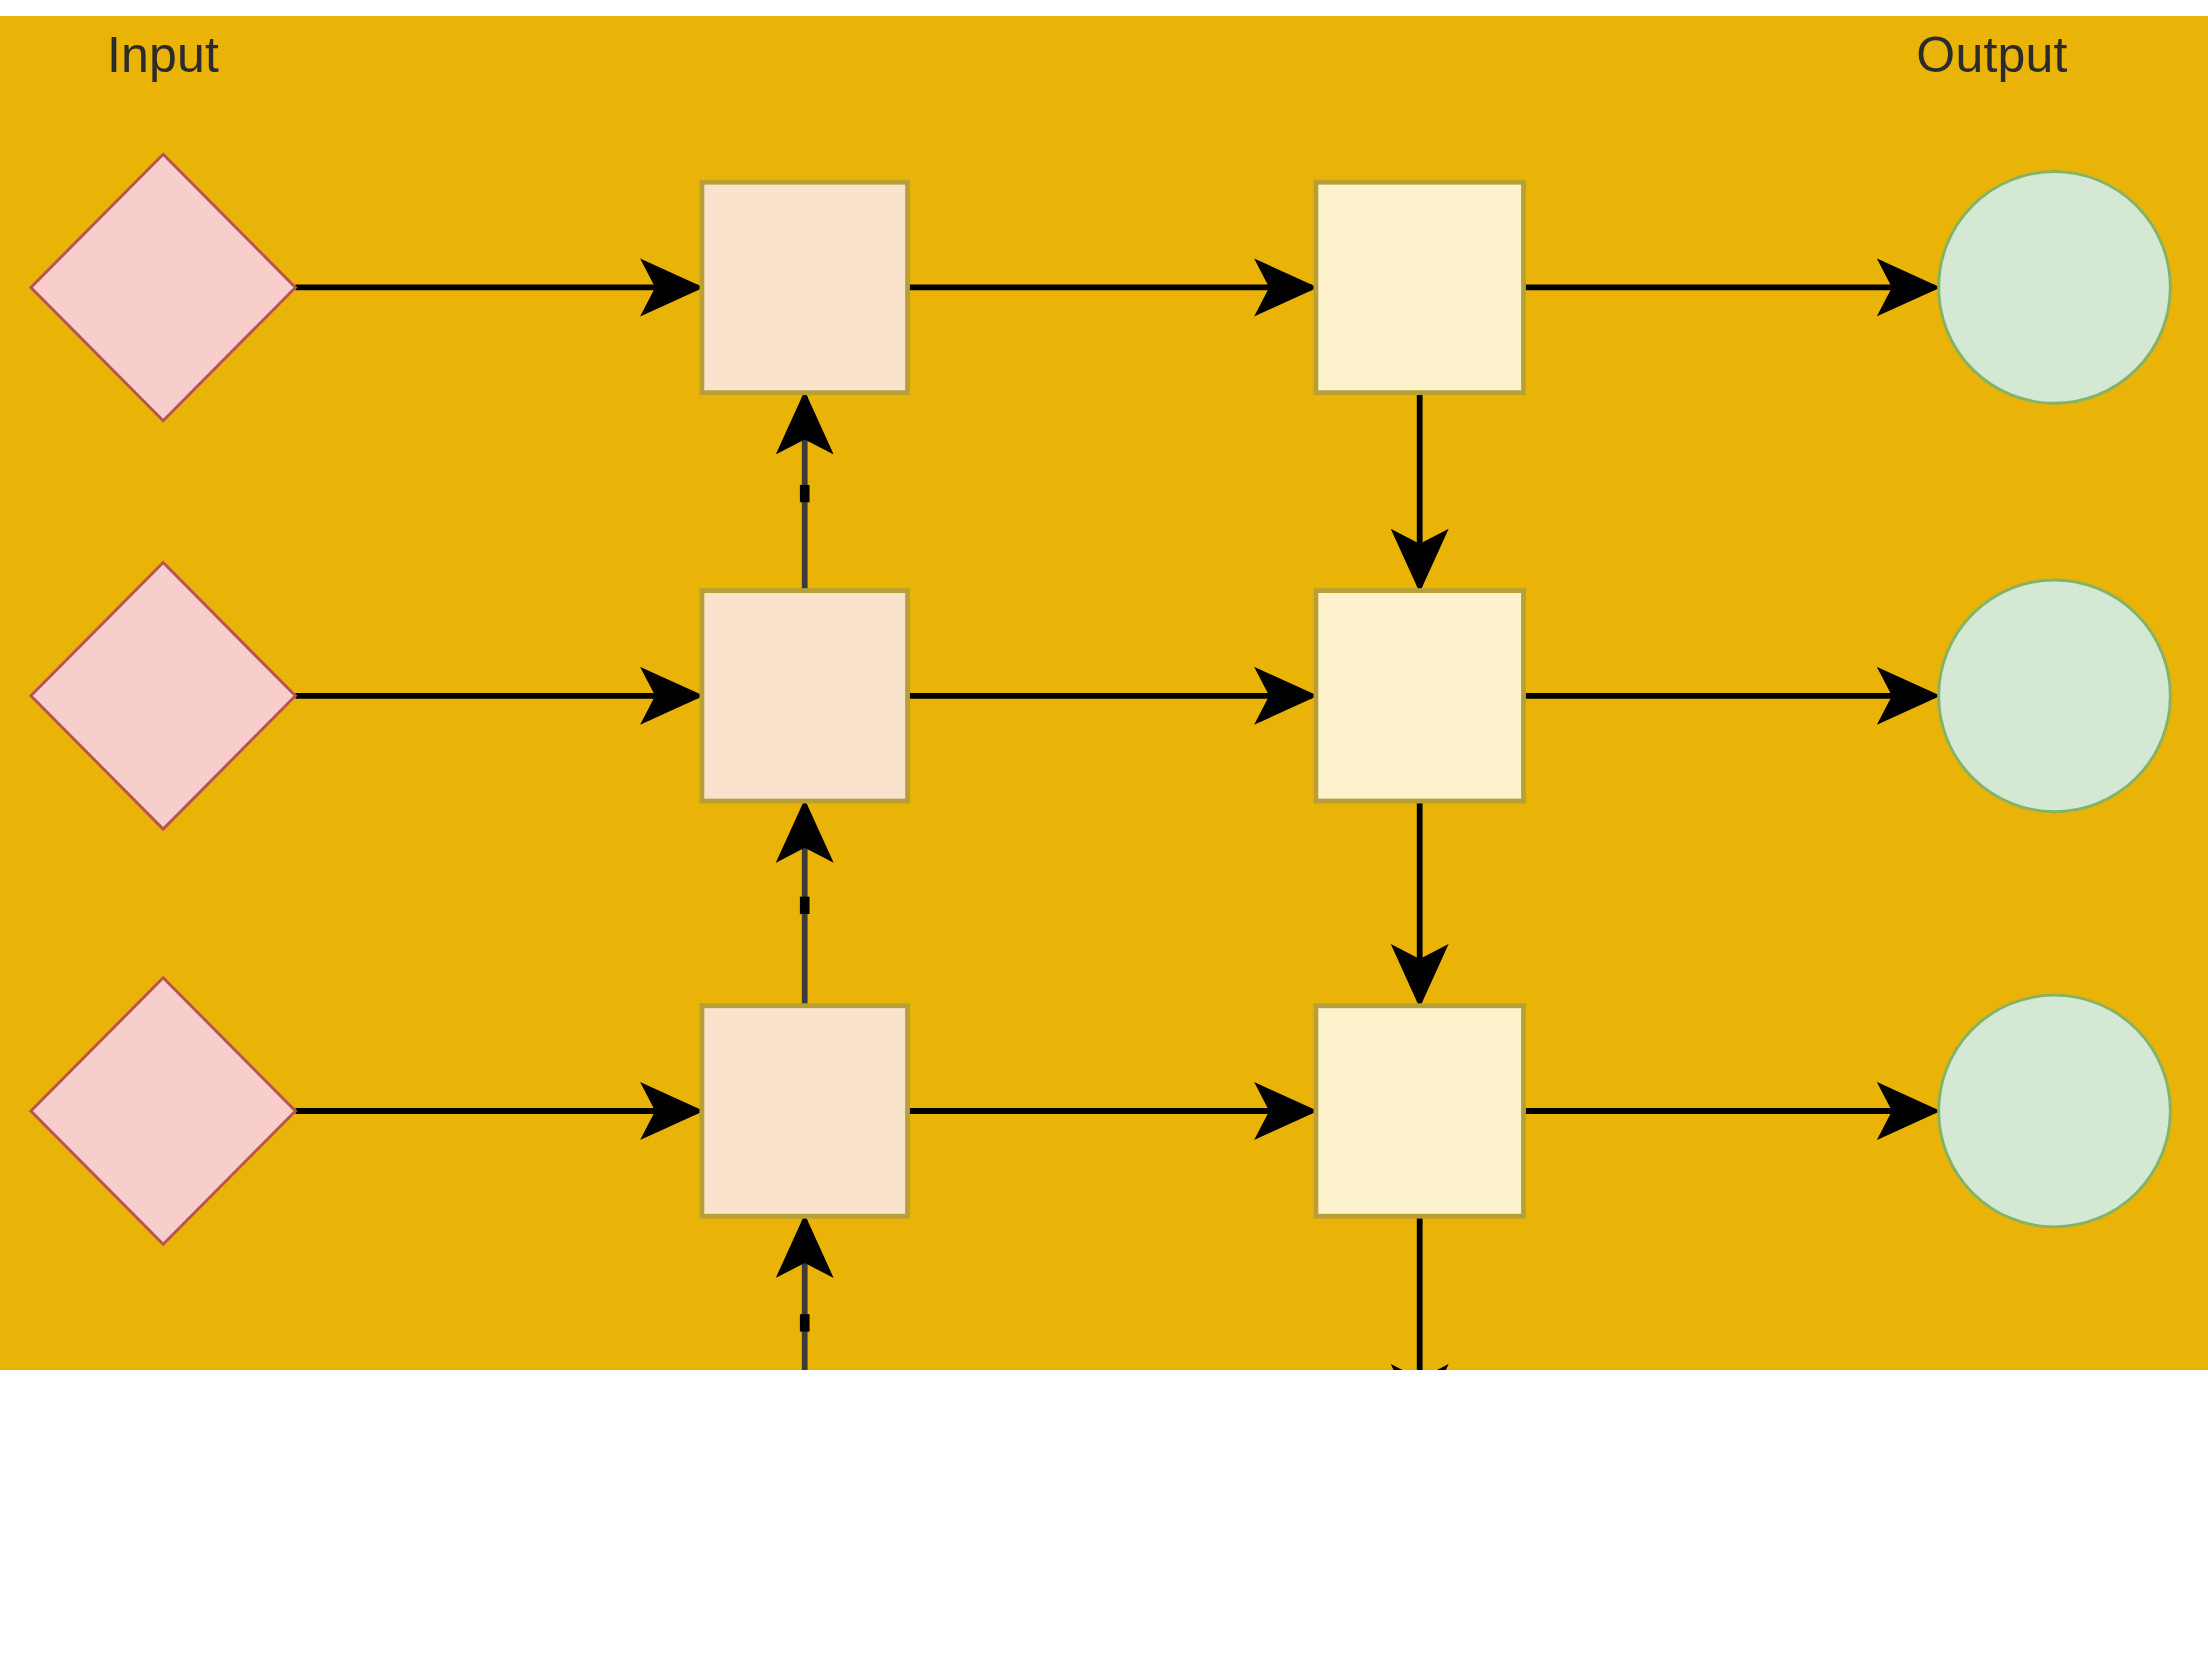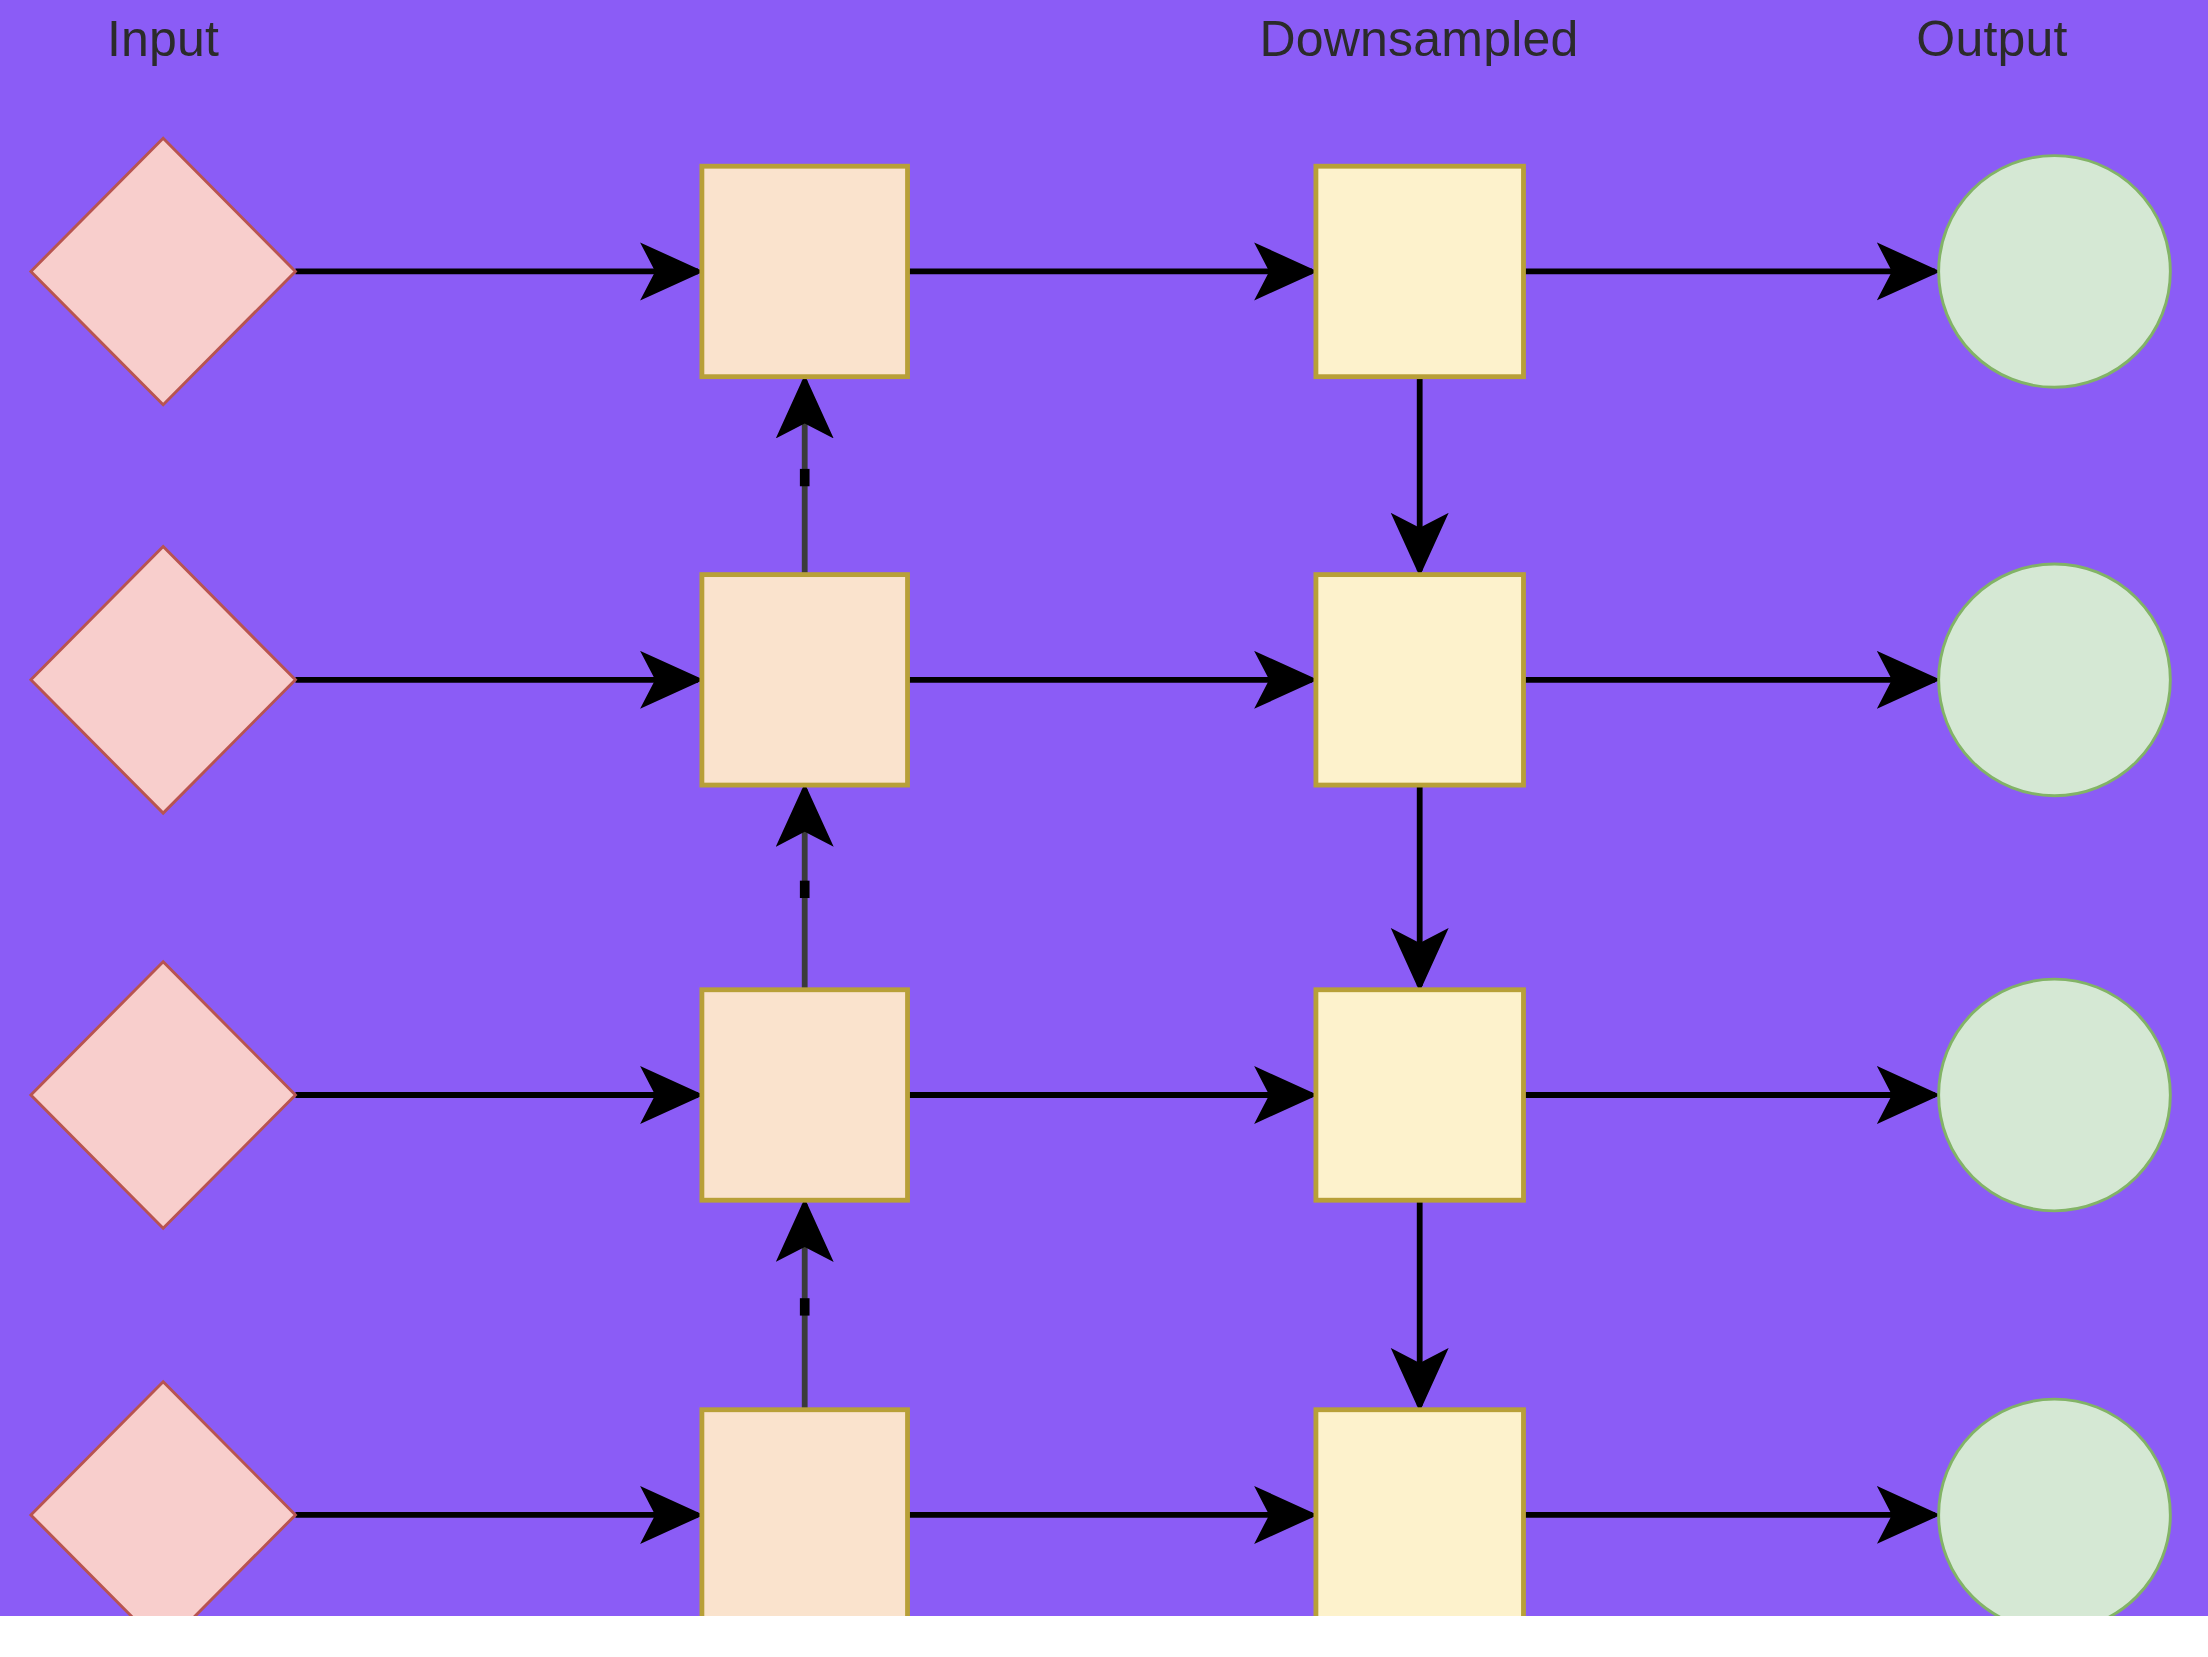--- a/index.html
+++ b/index.html
@@ -6,23 +6,24 @@
     margin: 0;
     padding: 0;
     background: #ffffff;
   }
   body {
     font-family: "Liberation Sans", sans-serif;
   }
   #canvas {
     position: relative;
     width: 2208px;
-    height: 1616px;
-    background: #8b5cf6;
+    height: 1354px;
+    background: #eab308;
     overflow: hidden;
+    margin-top: 16px;
   }
   .col-label {
     position: absolute;
     font-size: 50px;
     color: #2b2b2b;
     font-family: "Liberation Sans", sans-serif;
     text-align: center;
     white-space: nowrap;
     transform: translateX(-50%);
     letter-spacing: 0.2px;
@@ -34,21 +35,20 @@
     width: 2208px;
     height: 1658px;
   }
 </style>
 </head>
 <body>
 
 <div id="canvas">
 
   <div class="col-label" style="left:163px; top:9.7px;">Input</div>
-  <div class="col-label" style="left:1419px; top:9.7px;">Downsampled</div>
   <div class="col-label" style="left:1992px; top:9.7px;">Output</div>
 
   <svg id="diagram-svg" viewBox="0 0 2287 1717" xmlns="http://www.w3.org/2000/svg">
     <defs>
       <marker id="arrow-right" markerWidth="12" markerHeight="12" refX="10" refY="5" orient="auto" markerUnits="strokeWidth">
         <path d="M0,0 L11,5 L0,10 L2.6,5 Z" fill="#000000"></path>
       </marker>
       <marker id="arrow-up" markerWidth="12" markerHeight="12" refX="10" refY="5" orient="auto" markerUnits="strokeWidth">
         <path d="M0,0 L11,5 L0,10 L2.6,5 Z" fill="#000000"></path>
       </marker>

